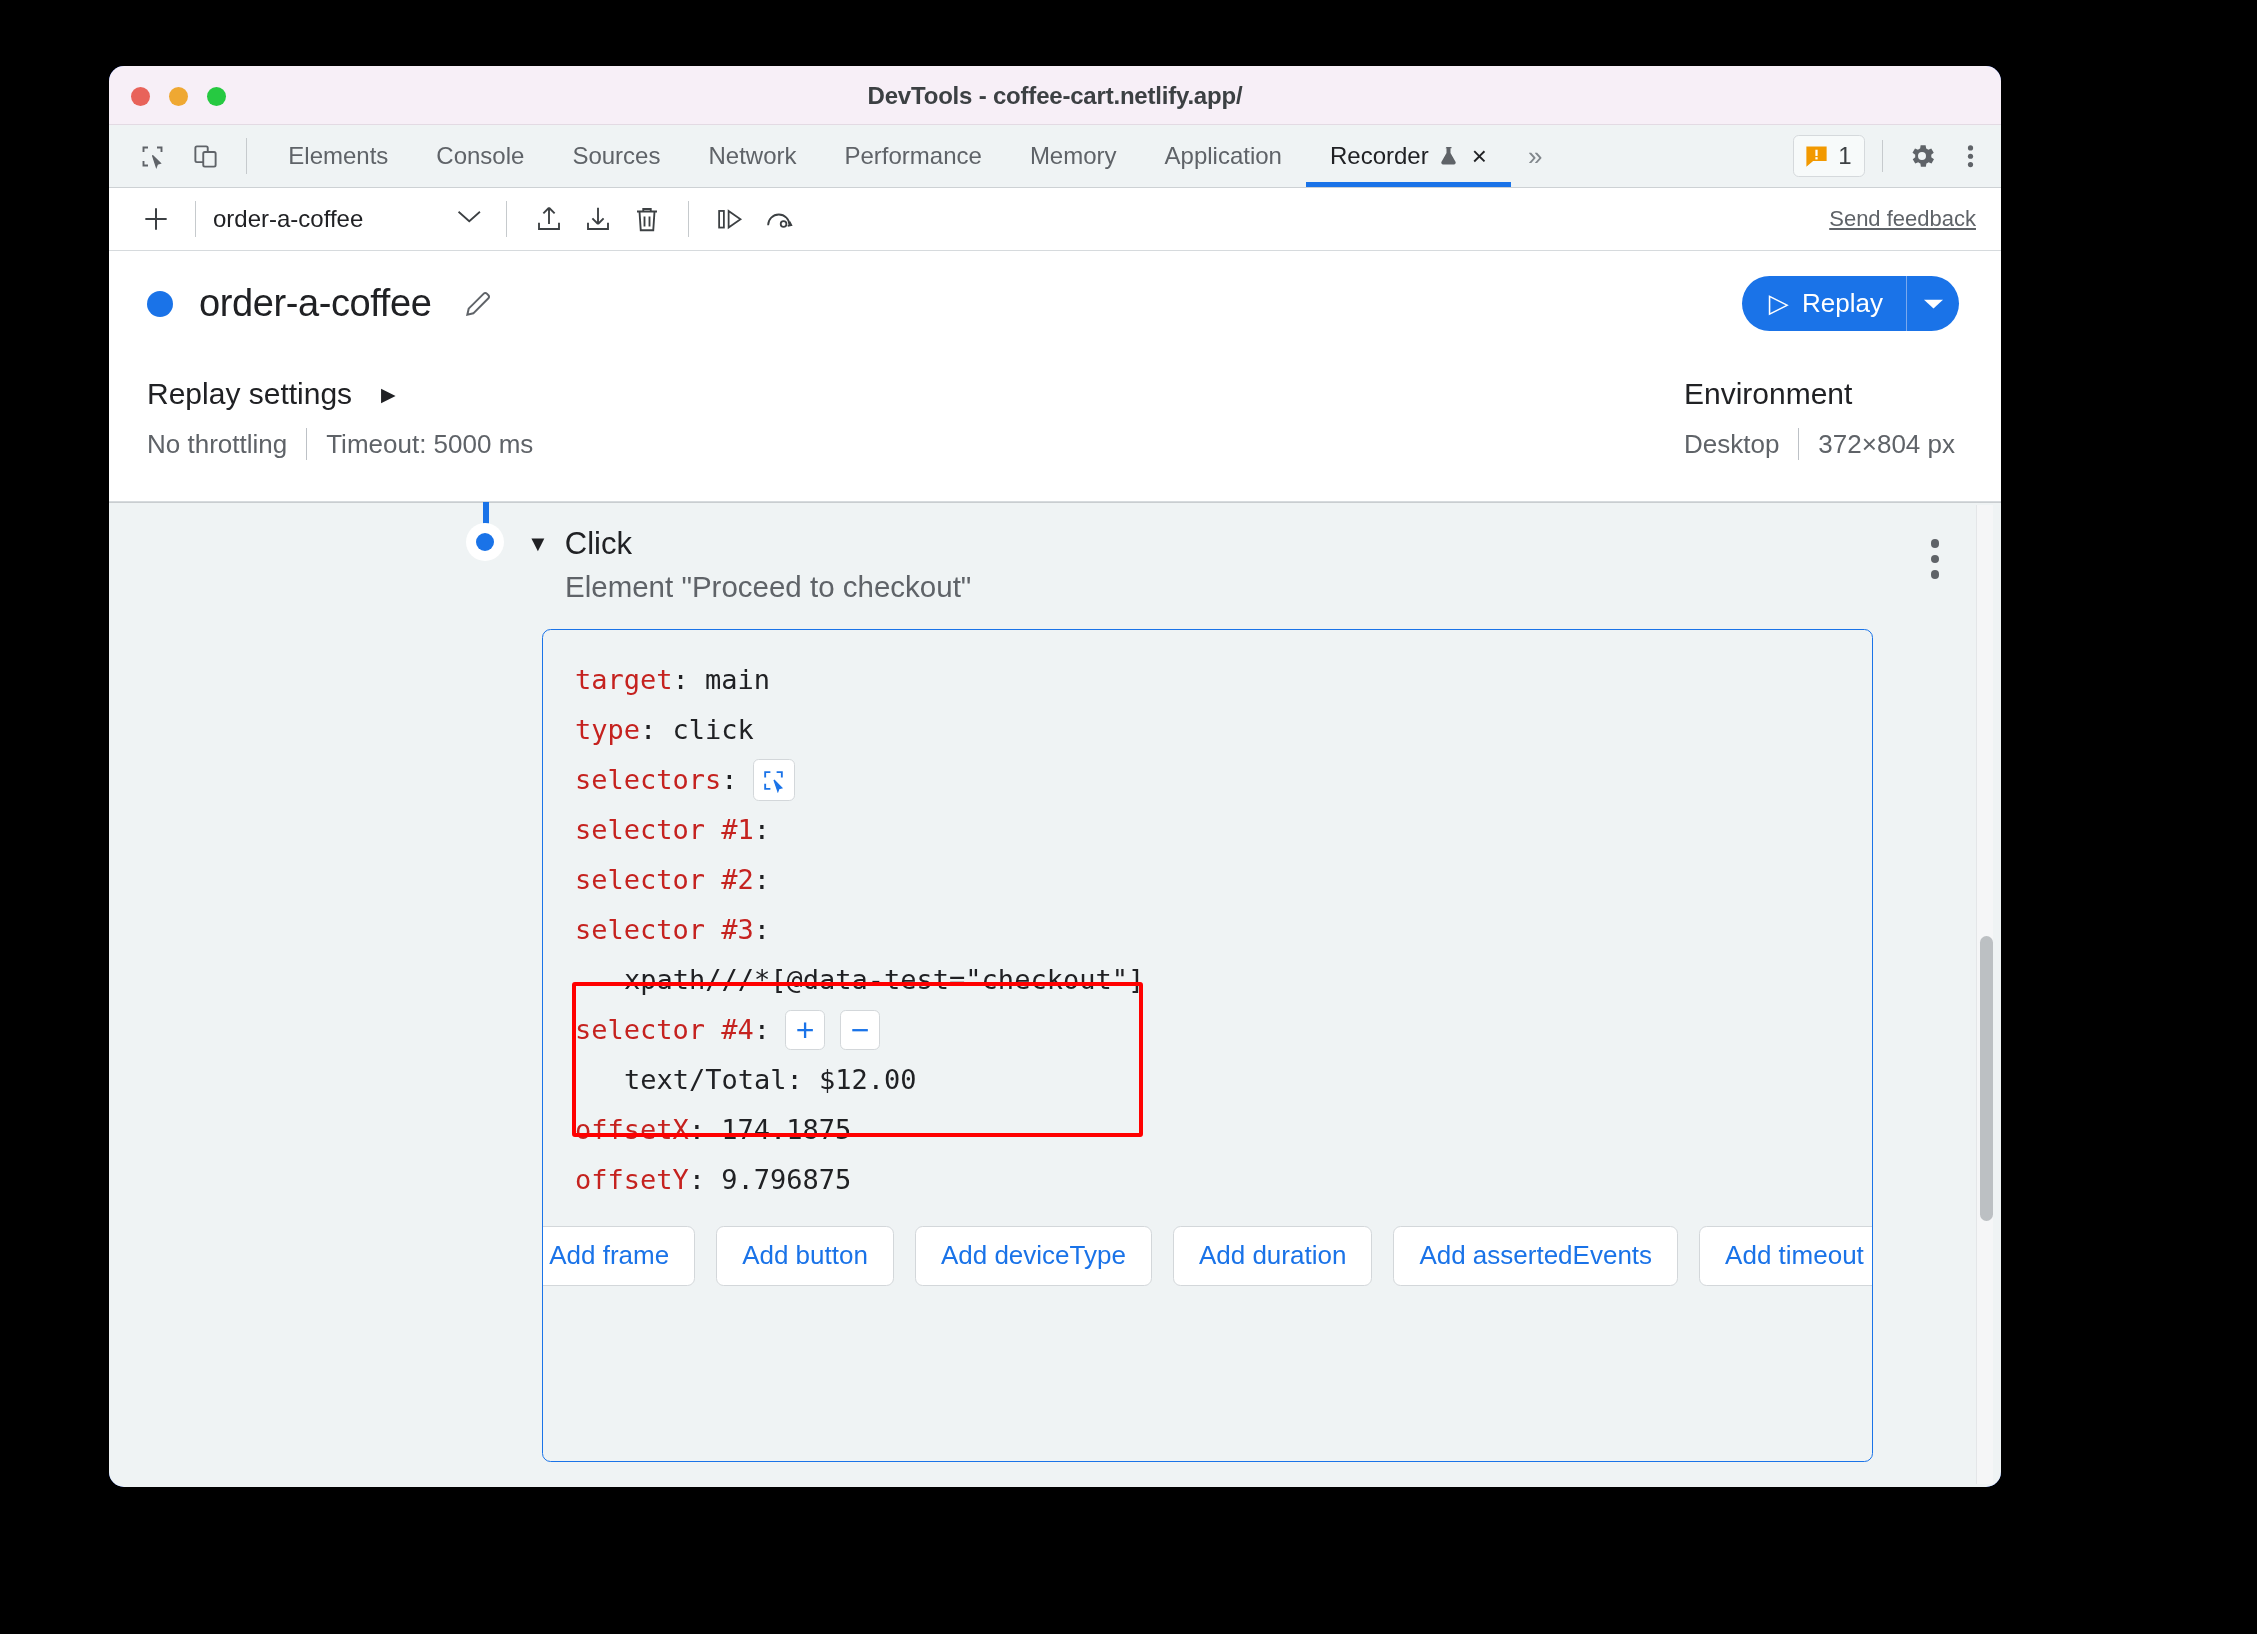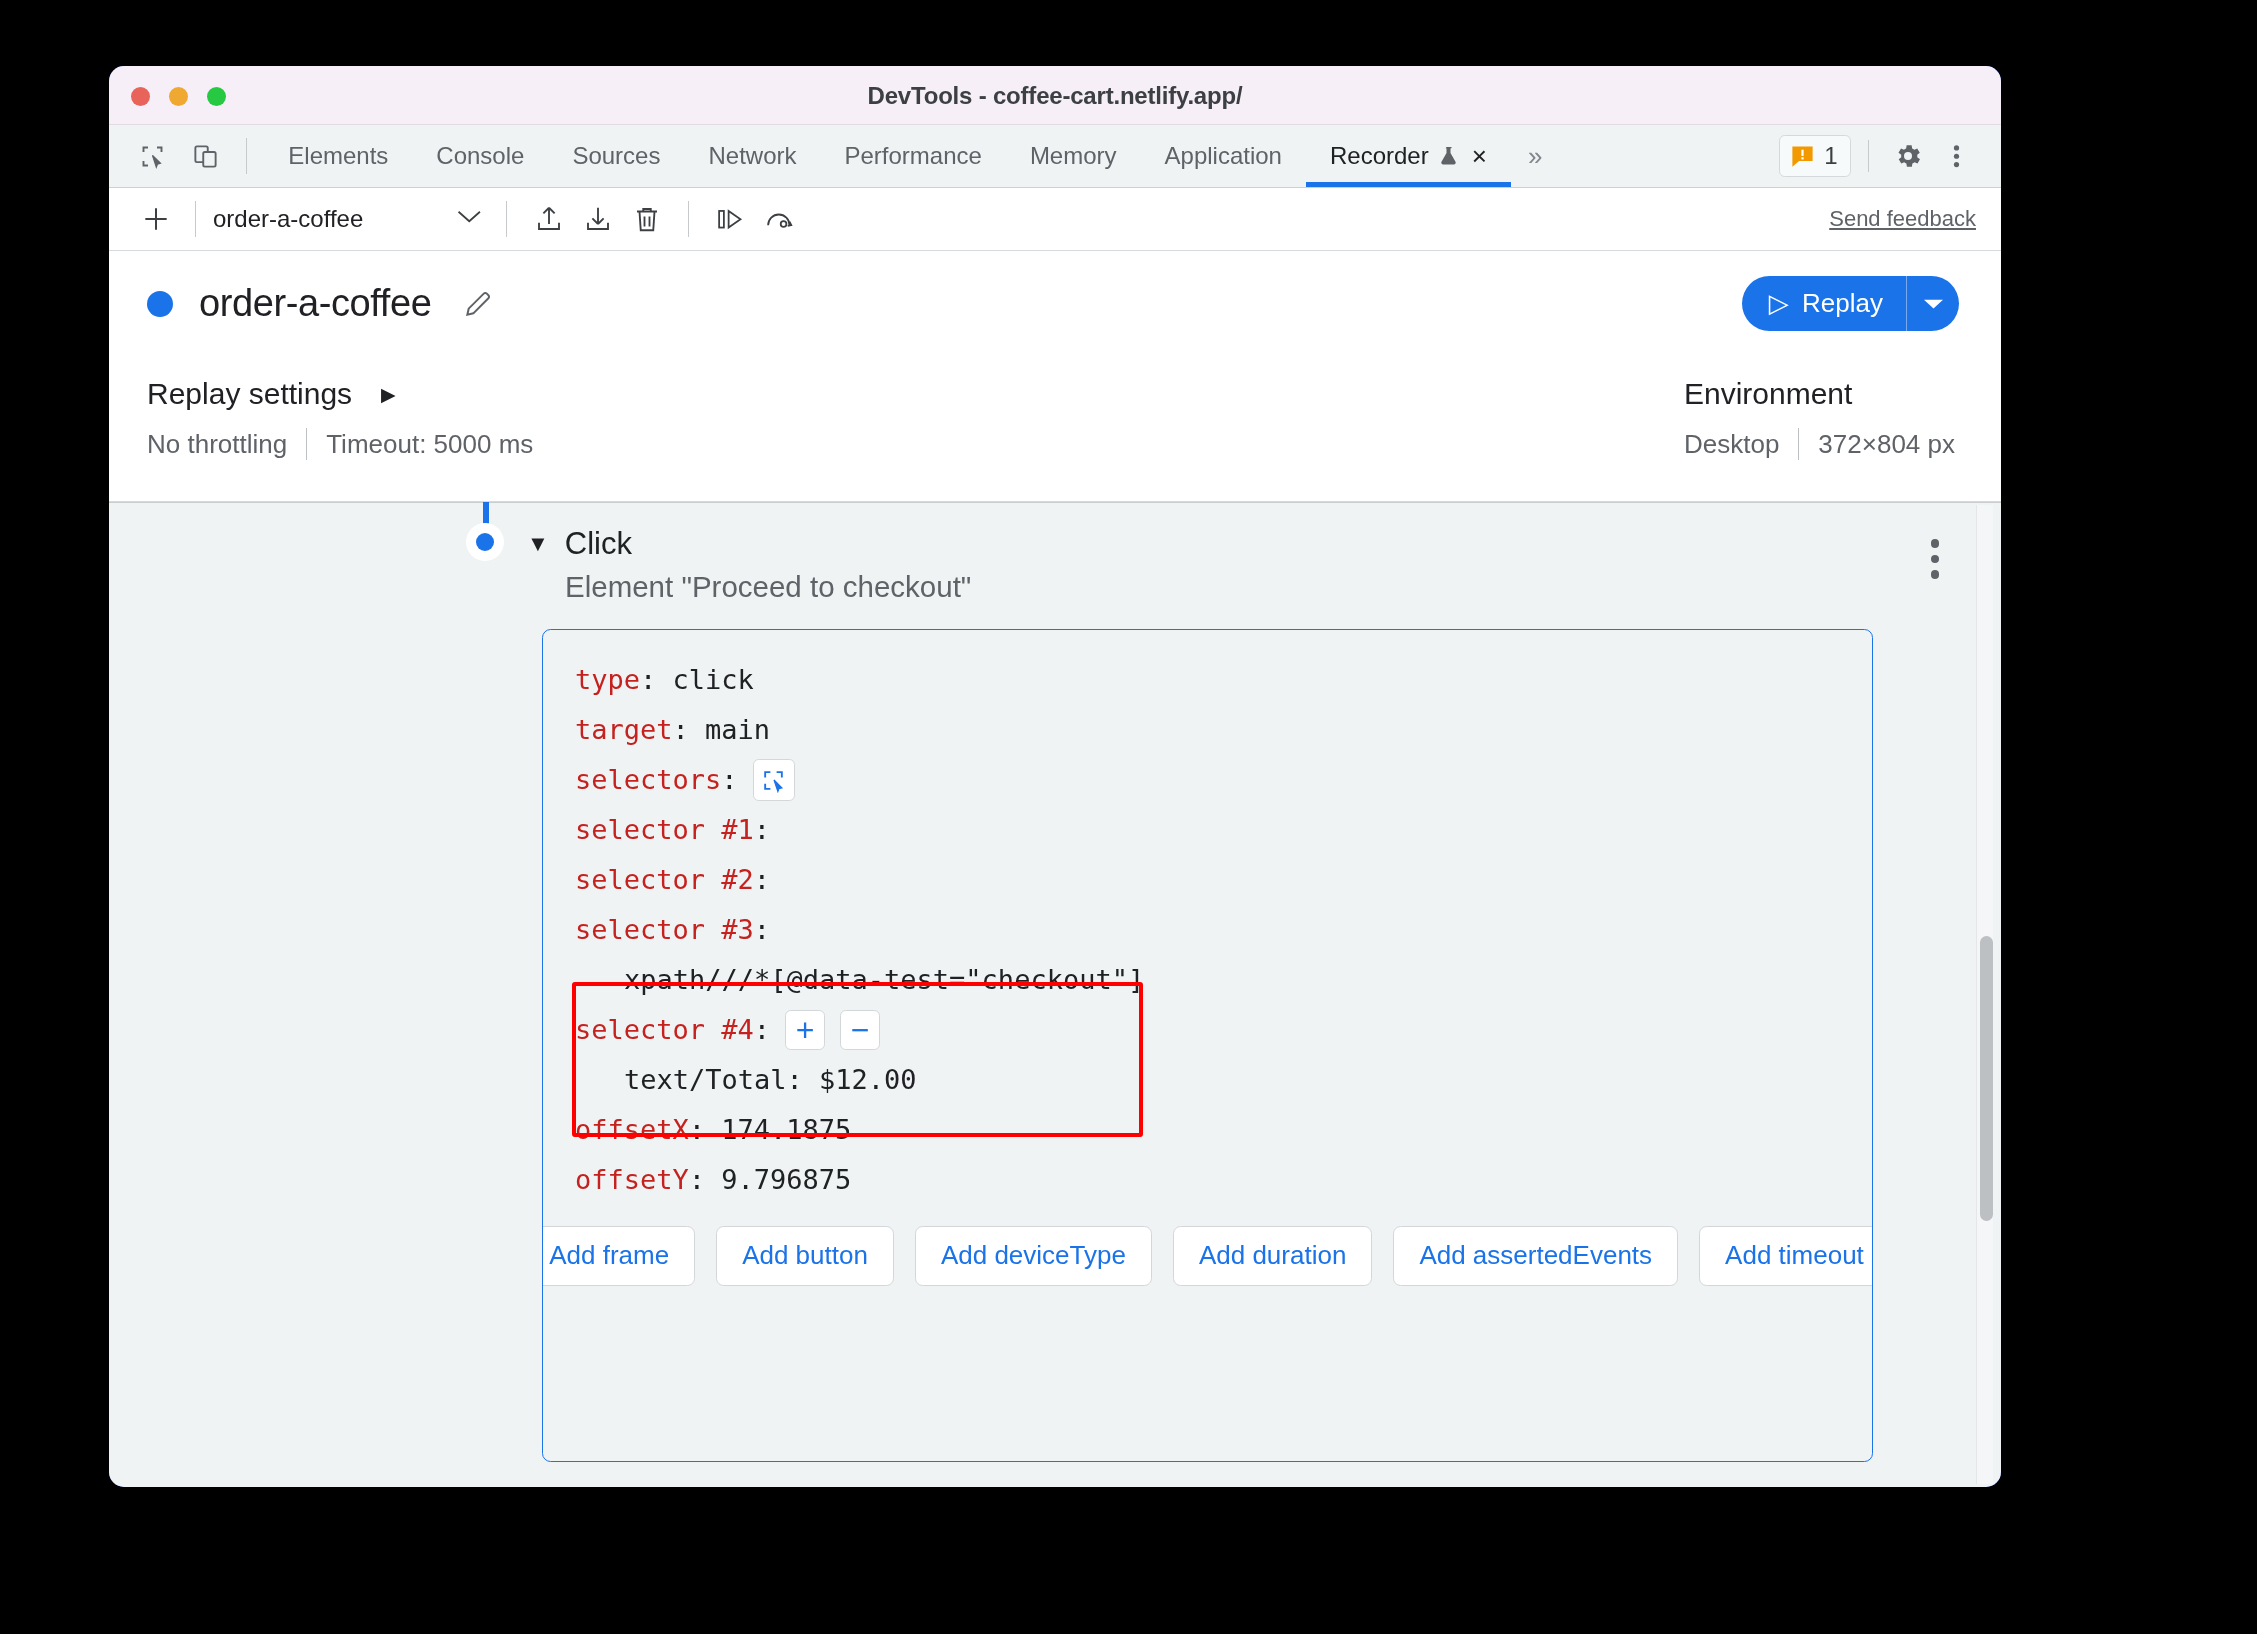--- a/index.html
+++ b/index.html
@@ -57,21 +57,21 @@
   }
 
   
   #tabstrip {
     height: 63px;
     flex: 0 0 63px;
     background: #eff3f4;
     border-bottom: 1px solid #cdd1d4;
     display: flex;
     align-items: stretch;
-    padding: 0 23px 0 21px;
+    padding: 0 9px 0 21px;
     position: relative;
   }
   .tool-icons { display: flex; align-items: center; gap: 9.5px; padding-right: 15px; }
   .icon-btn {
     width: 44px; height: 44px;
     display: flex; align-items: center; justify-content: center;
     border-radius: 4.8px;
   }
   .vdiv { width: 1px; background: #c6cacd; margin: 13.3px 17px 13.3px 3.8px; }
   #tabs { display: flex; align-items: stretch; }
@@ -566,25 +566,25 @@
         <div id="step-kebab">
           <span></span>
             <span></span>
             <span></span>
         </div>
       </div>
 
       <div id="code-panel">
 
         <div class="line">
+          <span class="k">target</span><span>: main</span>
+        </div>
+
+        <div class="line">
           <span class="k">type</span><span>: click</span>
-        </div>
-
-        <div class="line">
-          <span class="k">target</span><span>: main</span>
         </div>
 
         <div class="line">
           <span class="k">selectors</span><span>:</span>
           <span class="inline-btn">
             <svg width="25" height="25" viewBox="0 0 24 24" fill="none" stroke="#1a73e8" stroke-width="1.8">
               <path d="M4 9V4h5M20 9V4h-5M4 15v5h5"></path>
               <path d="M12.5 11.5l7.5 7.5-2.8.7-1 2.8z" fill="#1a73e8" stroke="#1a73e8" stroke-width="1.2"></path>
             </svg>
           </span>

